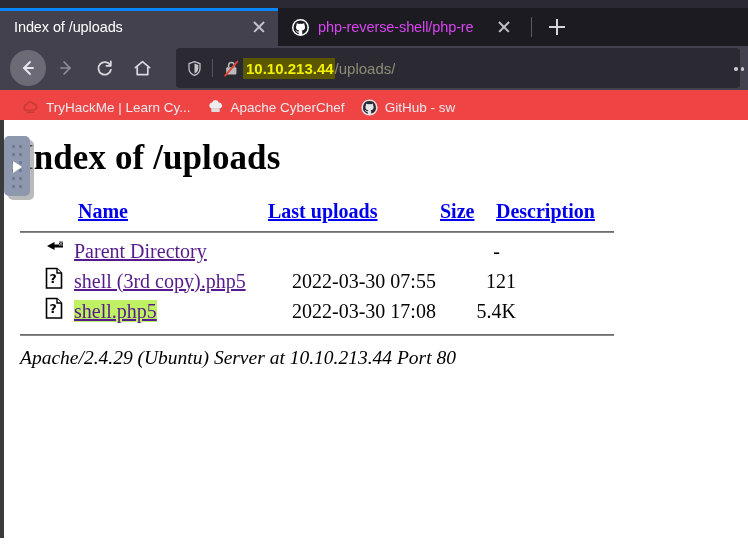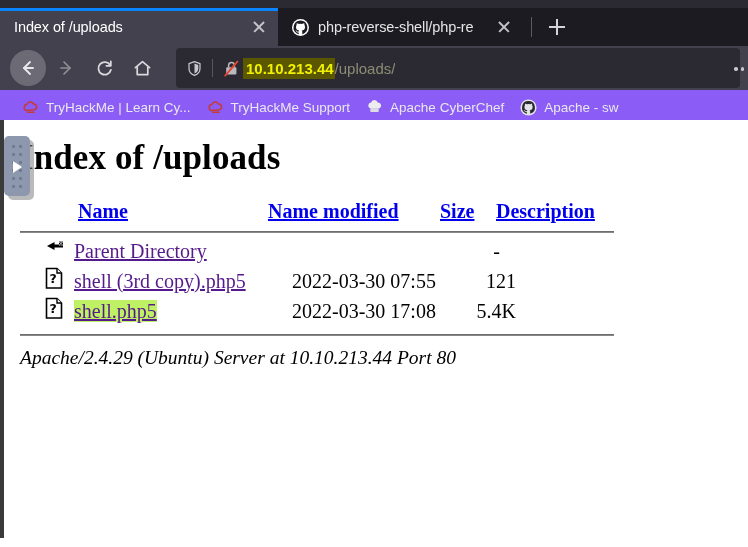--- a/index.html
+++ b/index.html
@@ -34,21 +34,21 @@
     background: #2b2a33;
   }
   .tab {
     position: relative;
     height: 38px;
     display: flex;
     align-items: center;
     gap: 9px;
     padding: 0 10px 0 14px;
     font-size: 14.5px;
-    color: #e5e5e5;
+    color: #d946ef;
     white-space: nowrap;
     overflow: hidden;
     margin-top: 8px;
   }
   .tab.active {
     background: #42414d;
     color: #ffffff;
     width: 278px;
   }
   .tab.active::before {
@@ -162,21 +162,21 @@
   .navbar-dots {
     position: absolute;
     right: 4px; top: 21px;
     display: flex; gap: 3px;
   }
   .navbar-dots i { width: 3.5px; height: 3.5px; border-radius: 50%; background: #c8c8cf; display:block; }
 
   
   .bookmarks {
     height: 30px;
-    background: #8b5cf6;
+    background: #ef4444;
     display: flex;
     align-items: center;
     padding: 4px 0 0 14px;
     gap: 0;
     overflow: hidden;
     white-space: nowrap;
   }
   .bm {
     display: flex;
     align-items: center;
@@ -387,66 +387,57 @@
     <div class="bm">
       <span>
         <svg width="17" height="15" viewBox="0 0 17 15" aria-hidden="true">
           <path d="M4.5 10.5 a3 3 0 0 1 .3-5.9 A3.6 3.6 0 0 1 11.4 4 a2.9 2.9 0 0 1 1 5.7 Z" fill="none" stroke="#c63b33" stroke-width="1.5" stroke-linejoin="round"></path>
           <path d="M5.5 12.3 H12" stroke="#c63b33" stroke-width="1.4" stroke-linecap="round"></path>
         </svg>
       </span>
       <span>TryHackMe | Learn Cy...</span>
     </div>
 
-    <div class="bm">
-      <span>
-        <svg width="17" height="15" viewBox="0 0 17 15" aria-hidden="true">
-          <path d="M4.5 10.5 a3 3 0 0 1 .3-5.9 A3.6 3.6 0 0 1 11.4 4 a2.9 2.9 0 0 1 1 5.7 Z" fill="none" stroke="#c63b33" stroke-width="1.5" stroke-linejoin="round"></path>
-          <path d="M5.5 12.3 H12" stroke="#c63b33" stroke-width="1.4" stroke-linecap="round"></path>
-        </svg>
-      </span>
-      <span>TryHackMe Support</span>
-    </div>
 
     <div class="bm">
       <span>
         <svg width="17" height="16" viewBox="0 0 17 16" aria-hidden="true">
           <path d="M4.3 9.6 a3.1 3.1 0 0 1 .8-6 A3.4 3.4 0 0 1 11.7 3.5 a3.1 3.1 0 0 1 1 6.1 Z" fill="#ededf0"></path>
           <rect x="4.3" y="9.3" width="8.4" height="3.6" rx="0.6" fill="#dcdce1"></rect>
         </svg>
       </span>
       <span>Apache CyberChef</span>
     </div>
 
     <div class="bm">
       <span>
         <svg width="17" height="17" viewBox="0 0 16 16" aria-hidden="true">
           <circle cx="8" cy="8" r="7.6" fill="#e4e4e8"></circle>
           <path fill="#2b2a33" d="M8 1.9a6.1 6.1 0 0 0-1.9 11.9c.3.05.42-.13.42-.29v-1.1c-1.7.37-2.06-.82-2.06-.82-.28-.71-.68-.9-.68-.9-.55-.38.04-.37.04-.37.61.04.93.63.93.63.55.93 1.44.66 1.79.51.05-.4.21-.67.38-.82-1.35-.15-2.77-.67-2.77-3 0-.67.24-1.22.63-1.65-.06-.15-.27-.78.06-1.62 0 0 .51-.16 1.68.62a5.8 5.8 0 0 1 3.05 0c1.16-.78 1.67-.62 1.67-.62.33.84.12 1.47.06 1.62.39.43.62.98.62 1.65 0 2.34-1.42 2.85-2.78 3 .22.19.41.56.41 1.14v1.69c0 .16.11.35.42.29A6.1 6.1 0 0 0 8 1.9z"></path>
         </svg>
       </span>
-      <span>Apache - sw</span>
+      <span>GitHub - sw</span>
     </div>
   </div>
 
   <div class="content">
 
     <div class="page">
 
       <h1 class="idx">Index of /uploads</h1>
 
       <table class="idxtable">
         <thead>
           <tr>
             <th class="col-icon"></th>
             <th class="col-name">
               <a href="#">Name</a>
             </th>
             <th class="col-mod">
-              <a href="#">Name modified</a>
+              <a href="#">Last uploads</a>
             </th>
             <th class="col-size">
               <a href="#">Size</a>
             </th>
             <th class="col-desc">
               <a href="#">Description</a>
             </th>
           </tr>
         </thead>
       </table>

